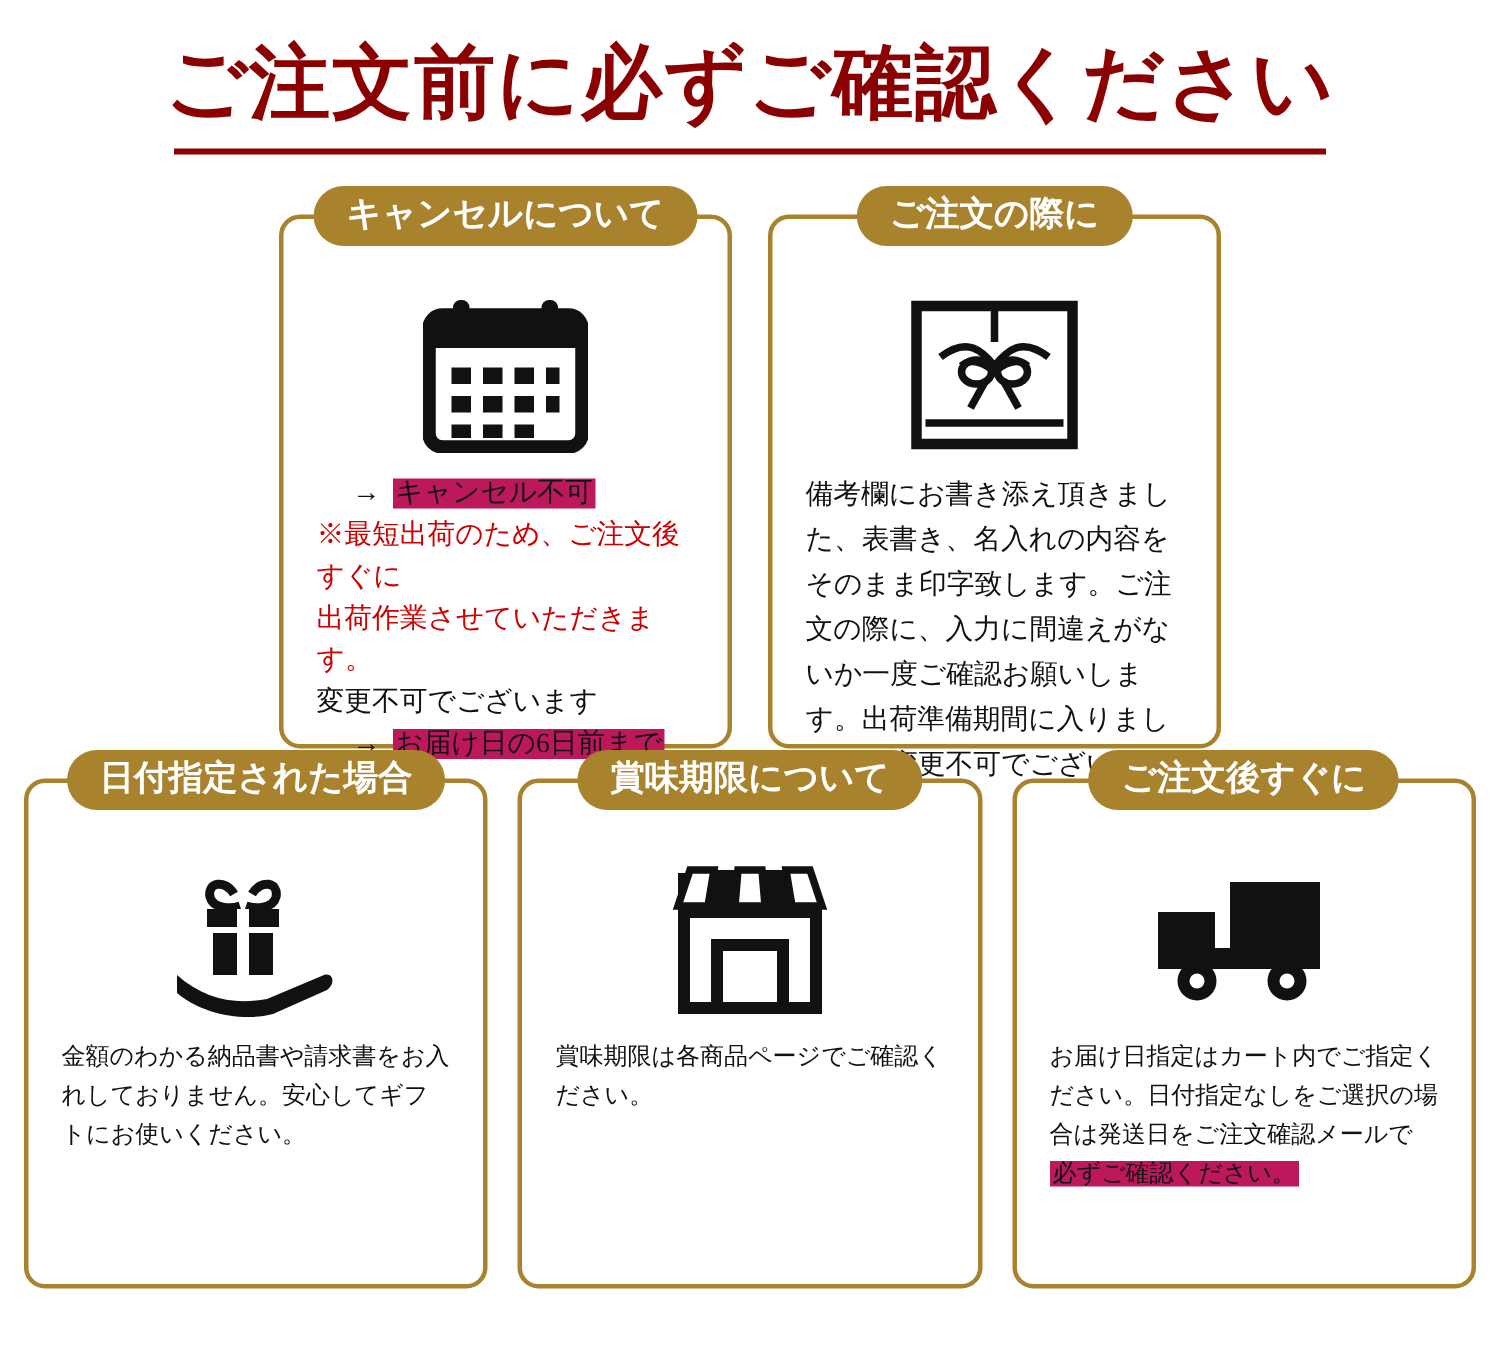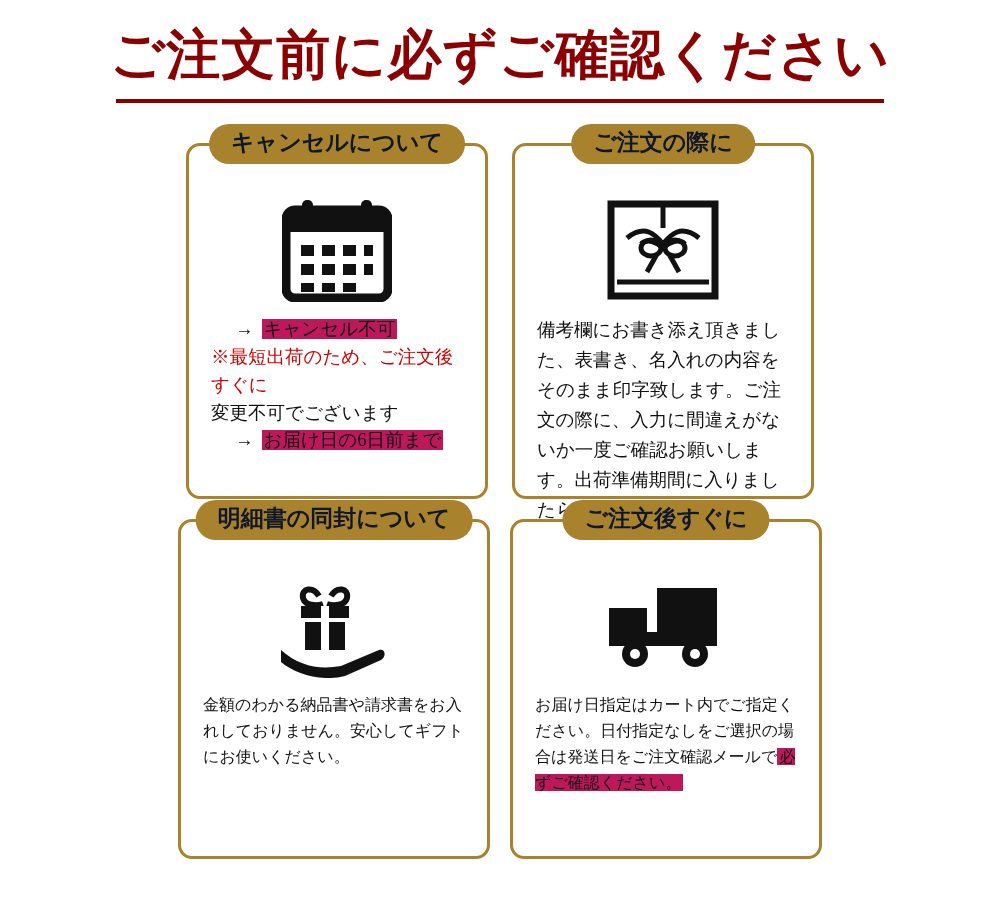--- a/index.html
+++ b/index.html
@@ -71,21 +71,21 @@
   .row-bottom .card {
     width: 312px;
     height: 340px;
   }
   .card-title {
     position: absolute;
     top: -22px;
     left: 50%;
     transform: translateX(-50%);
     background: #a8822c;
-    color: #0f172a;
+    color: #ffffff;
     font-size: 23px;
     font-weight: bold;
     border-radius: 22px;
     padding: 6px 22px 8px 22px;
     white-space: nowrap;
     line-height: 1.1;
   }
   .icon-wrap {
     display: flex;
     align-items: center;
@@ -114,21 +114,21 @@
   }
   .arrow-line {
     padding-left: 24px;
   }
   .arrow {
     margin-right: 8px;
   }
   .tight {
     line-height: 1.5;
   }
-  .mt6 { margin-top: 6px; }
+  .mt6 { margin-top: 6px; font-family: Liberation Mono, monospace; }
 
   
   .row-bottom .card-body { font-size: 16px; }
 </style>
 </head>
 <body>
 
 <div class="page">
 
   <div class="header">
@@ -159,20 +159,21 @@
             <rect x="40" y="85" width="13" height="9"></rect>
             <rect x="61" y="85" width="13" height="9"></rect>
           </g>
         </svg>
       </div>
       <div class="card-body tight">
         <p class="arrow-line">
           <span class="arrow">→</span><span class="hl">キャンセル不可</span>
         </p>
         <p class="red mt6">※最短出荷のため、ご注文後すぐに</p>
+        <p class="red">出荷作業させていただきます。</p>
         <p class="mt6">変更不可でございます</p>
         <p class="arrow-line">
           <span class="arrow">→</span><span class="hl">お届け日の6日前まで</span>
         </p>
       </div>
     </div>
 
     <div class="card">
       <div class="card-title">ご注文の際に</div>
       <div class="icon-wrap">
@@ -189,34 +190,54 @@
         </svg>
       </div>
       <div class="card-body">備考欄にお書き添え頂きました、表書き、名入れの内容をそのまま印字致します。ご注文の際に、入力に間違えがないか一度ご確認お願いします。出荷準備期間に入りましたら、変更不可でございます。</div>
     </div>
 
   </div>
 
   <div class="row row-bottom">
 
     <div class="card">
-      <div class="card-title">明細書の同封について</div>
+      <div class="card-title">日付指定された場合</div>
       <div class="icon-wrap">
         <svg width="118" height="104" viewBox="0 0 118 104" aria-hidden="true">
           <path d="M44 22 C38 12 26 14 28 24 C30 32 42 32 48 30" fill="none" stroke="#111" stroke-width="6"></path>
           <path d="M56 22 C62 12 74 14 72 24 C70 32 58 32 52 30" fill="none" stroke="#111" stroke-width="6"></path>
           <rect x="26" y="32" width="48" height="12" fill="#111"></rect>
           <rect x="30" y="48" width="40" height="28" fill="#111"></rect>
           <rect x="46" y="32" width="8" height="44" fill="#fff"></rect>
           <path d="M6 76 C24 92 44 96 66 92 L104 76 C110 74 112 82 106 86 L70 102 C46 108 20 100 6 88 Z" fill="#111"></path>
         </svg>
       </div>
       <div class="card-body">金額のわかる納品書や請求書をお入れしておりません。安心してギフトにお使いください。</div>
     </div>
 
+    <div class="card">
+      <div class="card-title">賞味期限について</div>
+      <div class="icon-wrap">
+        <svg width="108" height="104" viewBox="0 0 108 104" aria-hidden="true">
+          <path d="M6 30 L14 6 L94 6 L102 30 Z" fill="#111"></path>
+          <path d="M6 30 L102 30 L102 40 L6 40 Z" fill="#fff"></path>
+          <g fill="#111">
+            <path d="M6 8 L6 32 L22 32 L22 8 Z" fill="#111"></path>
+          </g>
+          <rect x="10" y="34" width="88" height="64" fill="none" stroke="#111" stroke-width="8"></rect>
+          <rect x="32" y="56" width="44" height="42" fill="none" stroke="#111" stroke-width="8"></rect>
+          <path d="M6 30 L14 6 L30 6 L26 30 Z" fill="#fff" stroke="#111" stroke-width="5"></path>
+          <path d="M26 30 L30 6 L46 6 L44 30 Z" fill="#111"></path>
+          <path d="M44 30 L46 6 L62 6 L64 30 Z" fill="#fff" stroke="#111" stroke-width="5"></path>
+          <path d="M64 30 L62 6 L78 6 L82 30 Z" fill="#111"></path>
+          <path d="M82 30 L78 6 L94 6 L102 30 Z" fill="#fff" stroke="#111" stroke-width="5"></path>
+        </svg>
+      </div>
+      <div class="card-body">賞味期限は各商品ページでご確認ください。</div>
+    </div>
 
     <div class="card">
       <div class="card-title">ご注文後すぐに</div>
       <div class="icon-wrap">
         <svg width="126" height="96" viewBox="0 0 126 96" aria-hidden="true">
           <rect x="54" y="10" width="60" height="44" fill="#111"></rect>
           <path d="M6 30 L44 30 L44 54 L6 54 Z" fill="#111"></path>
           <rect x="6" y="54" width="108" height="14" fill="#111"></rect>
           <circle cx="32" cy="76" r="13" fill="#111"></circle>
           <circle cx="32" cy="76" r="5" fill="#fff"></circle>

